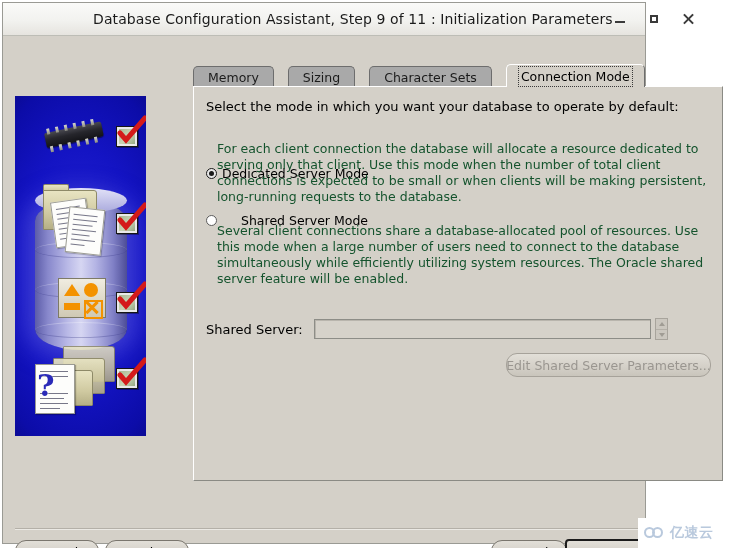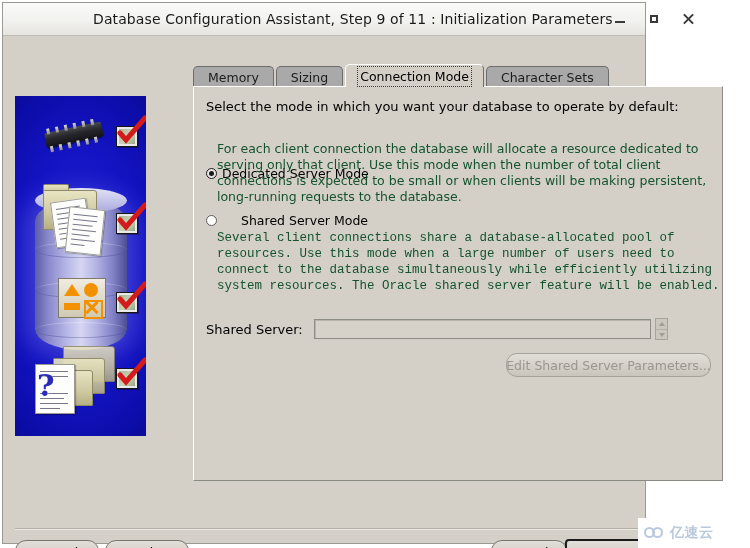--- a/index.html
+++ b/index.html
@@ -219,21 +219,21 @@
     width: 30px; height: 26px;
     overflow: visible;
   }
 
   
   #tabstrip {
     position:absolute;
     left: 190px; top: 28px;
     width: 530px; height: 23px;
     display:flex; align-items:flex-end;
-    gap: 2px;
+    gap: 14px;
   }
   .tab {
     height: 21px;
     padding: 0 14px;
     background: #a9a9a9;
     border: 1px solid #6d6d6d;
     border-bottom: none;
     border-radius: 5px 5px 0 0;
     font-size: 12.5px;
     color: #1b1b1b;
@@ -533,43 +533,43 @@
       </div>
     </div>
 
     <div id="tabstrip">
       <div class="tab">
         <span class="tablabel">Memory</span>
       </div>
       <div class="tab">
         <span class="tablabel">Sizing</span>
       </div>
+      <div class="tab">
+        <span class="tablabel">Character Sets</span>
+      </div>
       <div class="tab active">
         <span class="tablabel">Connection Mode</span>
-      </div>
-      <div class="tab">
-        <span class="tablabel">Character Sets</span>
       </div>
     </div>
 
     <div id="panel">
 
       <div class="p-intro">Select the mode in which you want your database to operate by default:</div>
 
       <div class="radio-row" style="left:12px; top:36px;margin-top:43px;">
         <span class="radio sel"></span>
         <span class="radio-label">Dedicated Server Mode</span>
       </div>
       <div class="p-desc" style="left:23px; top:54px;">For each client connection the database will allocate a resource dedicated to serving only that client.  Use this mode when the number of total client connections is expected to be small or when clients will be making persistent, long-running requests to the database.</div>
 
       <div class="radio-row" style="left:12px; top:126px;gap:24px;">
         <span class="radio"></span>
         <span class="radio-label">Shared Server Mode</span>
       </div>
-      <div class="p-desc" style="left:23px; top:144px;font-family:Liberation Mono, monospace;">Several client connections share a database-allocated pool of resources.  Use this mode when a large number of users need to connect to the database simultaneously while efficiently utilizing system resources.  The Oracle shared server feature will be enabled.</div>
+      <div class="p-desc" style="left:23px; top:136px;">Several client connections share a database-allocated pool of resources.  Use this mode when a large number of users need to connect to the database simultaneously while efficiently utilizing system resources.  The Oracle shared server feature will be enabled.</div>
 
 
       <div class="field-row">
         <span class="field-label">Shared Server:</span>
         <input class="textbox" type="text" disabled="" placeholder="" style="">
         <span class="spinner">
           <span class="spin-half"></span>
           <span class="spin-half"></span>
         </span>
       </div>

